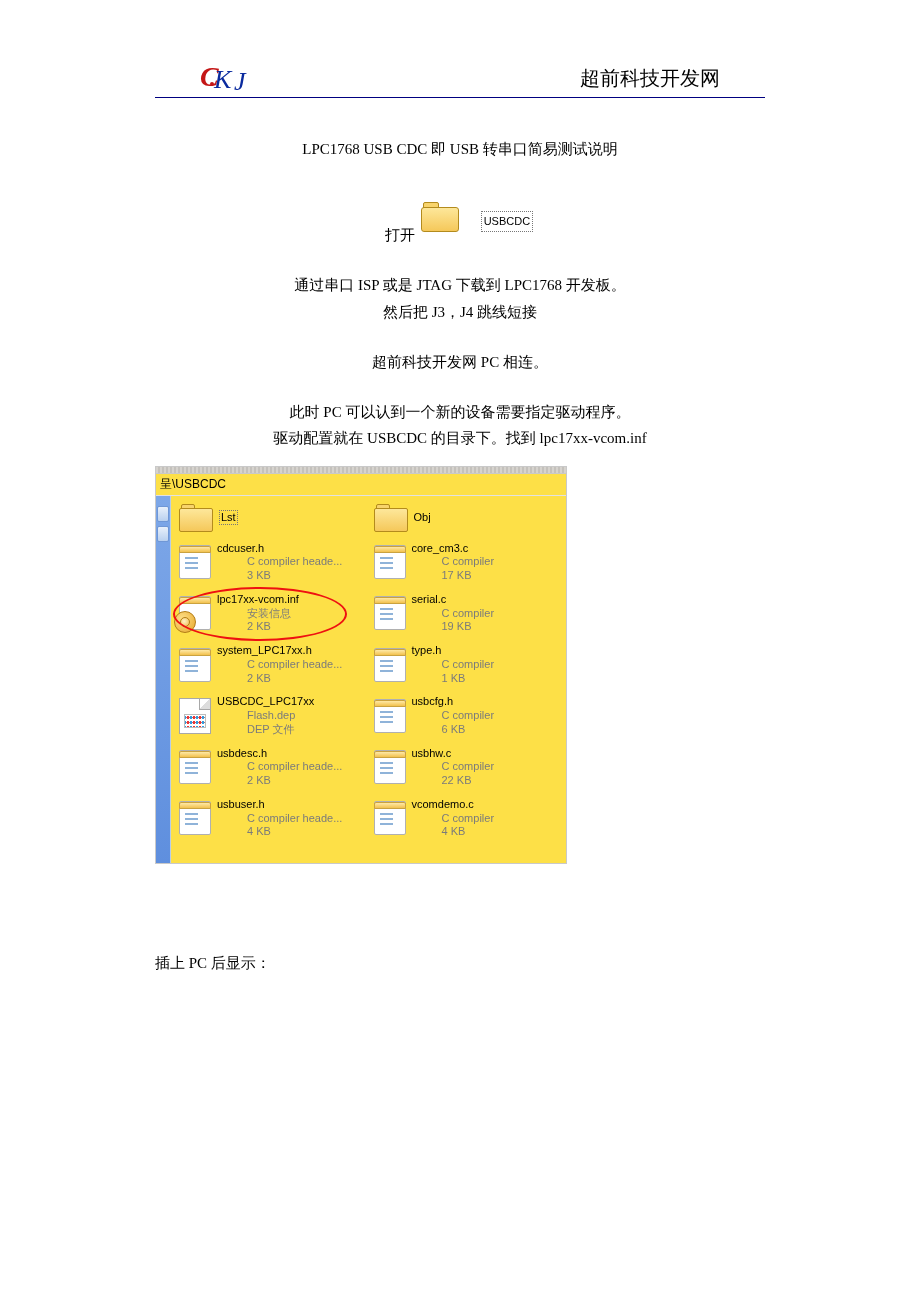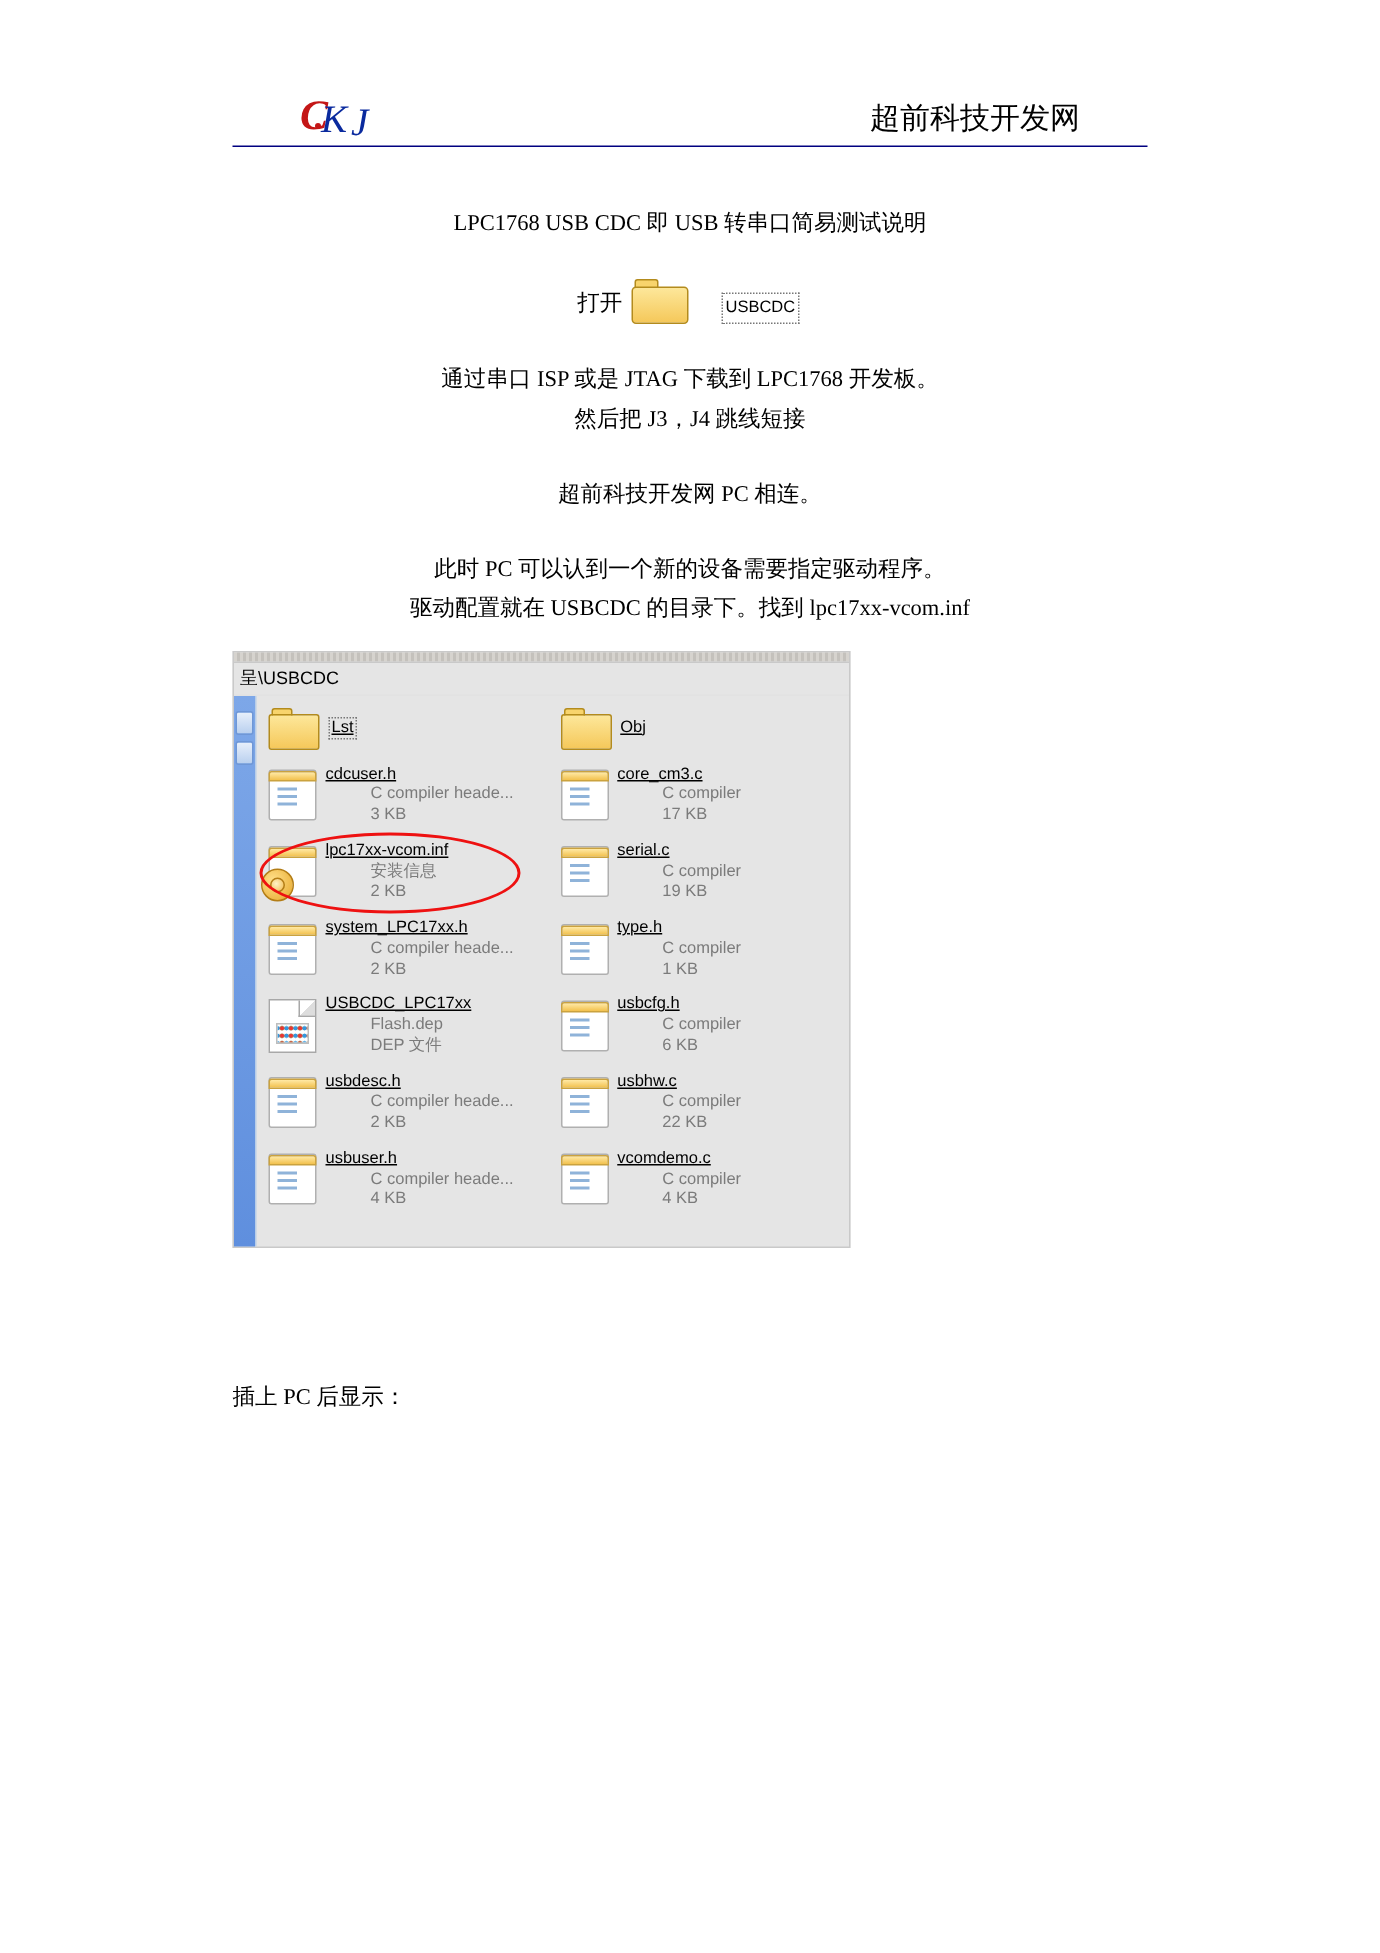--- a/index.html
+++ b/index.html
@@ -39,21 +39,21 @@
   }
   .body-text p { margin: 0; }
   .gap { height: 24px; }
 
   
   .inline-folder-wrap {
     display: inline-flex;
     align-items: flex-end;
     gap: 22px;
     vertical-align: bottom;
-    margin: 0 2px;
+    margin: 16px 2px;
   }
   .folder-large {
     width: 38px; height: 30px; position: relative;
   }
   .folder-large::before {
     content: ""; position: absolute; left: 2px; top: 0;
     width: 14px; height: 6px;
     background: #f8d46c;
     border: 1px solid #b38b1d;
     border-radius: 2px 2px 0 0;
@@ -70,21 +70,21 @@
     font-size: 11px;
     border: 1px dotted #777;
     padding: 0 2px;
   }
 
   
   .explorer {
     margin-top: 14px;
     width: 410px;
     border: 1px solid #c9c9c9;
-    background: #e5e5e5;
+    background: #fde047;
     font-family: Tahoma, "Microsoft Sans Serif", sans-serif;
     font-size: 11px;
     position: relative;
   }
   .explorer-top {
     height: 6px;
     background: repeating-linear-gradient(90deg,#d6d3ce,#d6d3ce 2px,#c4c1bc 2px,#c4c1bc 4px);
     border-bottom: 1px solid #c9c9c9;
   }
   .address {
@@ -116,21 +116,21 @@
     row-gap: 10px;
     position: relative;
   }
   .file-item {
     display: flex;
     align-items: center;
     gap: 6px;
     position: relative;
   }
   .file-text { line-height: 1.25; color: #000; }
-  .file-text .name { color: #000; text-decoration: underline; }
+  .file-text .name { color: #000; }
   .file-text .meta { color: #7b7b7b; margin-left: 30px; }
 
   .icon-folder {
     width: 34px; height: 28px; position: relative; flex: 0 0 34px;
   }
   .icon-folder::before {
     content: ""; position: absolute; left: 2px; top: 0;
     width: 12px; height: 5px;
     background: #f8d46c; border: 1px solid #b38b1d;
     border-radius: 2px 2px 0 0;

